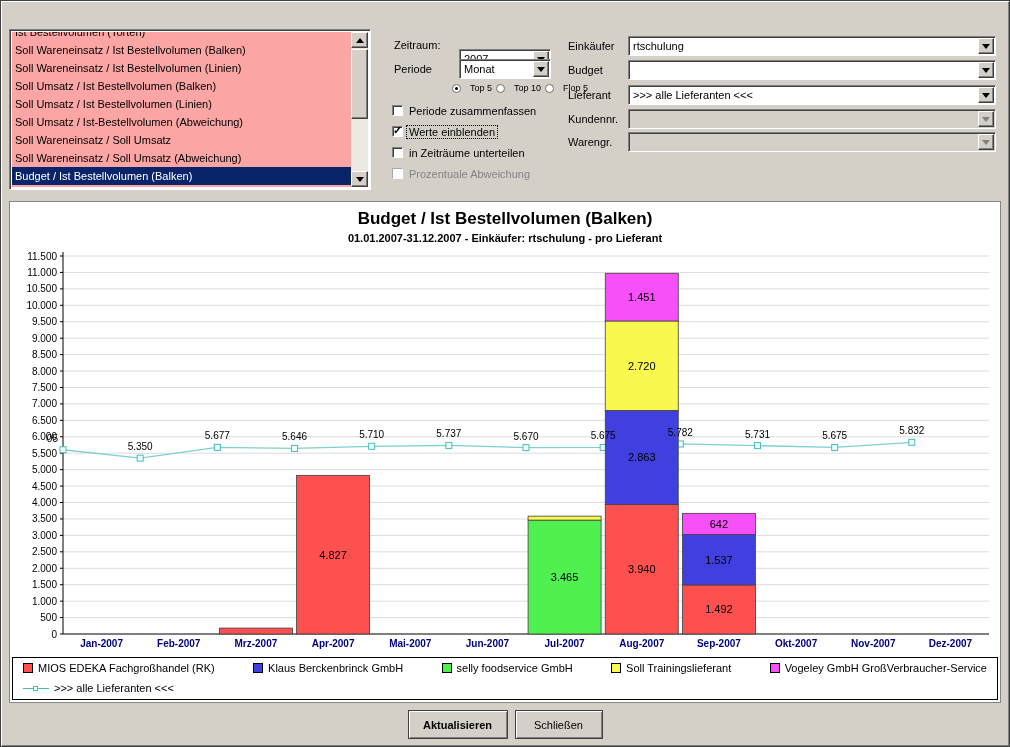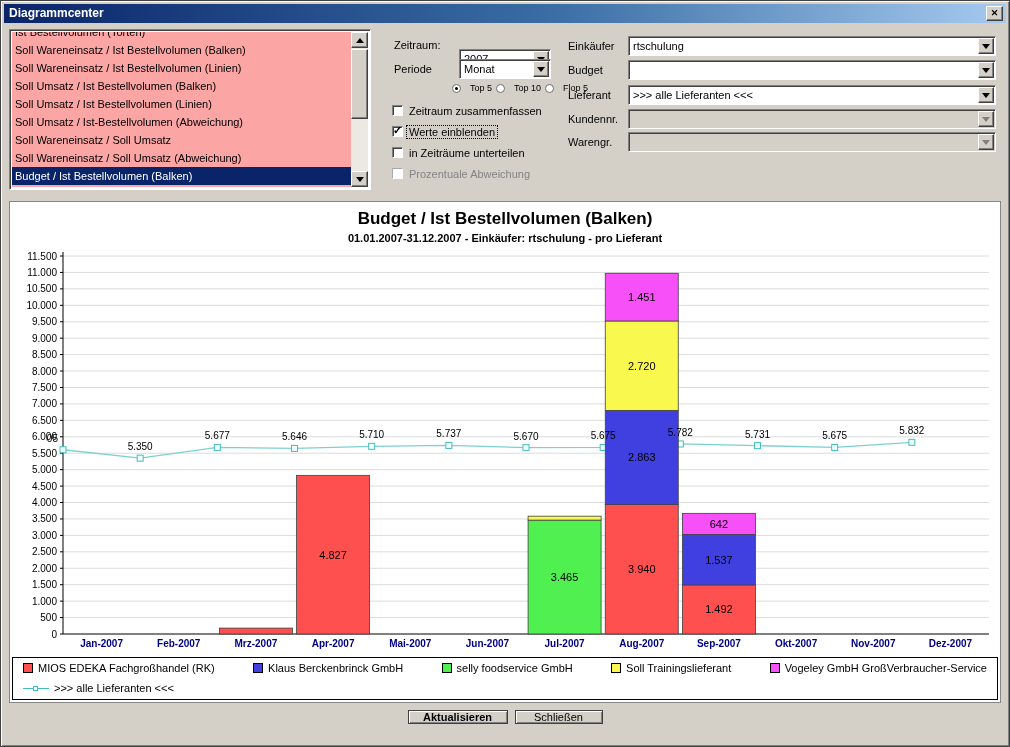--- a/index.html
+++ b/index.html
@@ -81,35 +81,31 @@
   .legend-row1 { position:absolute; left:10px; right:10px; top:4px; display:flex; justify-content:space-between; }
   .legend-row2 { position:absolute; left:10px; top:24px; display:flex; align-items:center; gap:5px; }
   .legend-item { display:flex; align-items:center; gap:5px; font-size:11px; white-space:nowrap; }
   .swatch { width:10px; height:10px; border:1px solid #000; flex:none; }
   .line-sample { position:relative; width:26px; height:7px; flex:none; }
   .line-sample .ln { position:absolute; left:0; right:0; top:3px; border-top:1px solid #45bdbd; }
   .line-sample .mk { position:absolute; left:10px; top:1px; width:5px; height:5px; background:#f0ffff; border:1px solid #45bdbd; }
 
   
   .btn-row { position:absolute; left:0; right:0; top:709px; display:flex; justify-content:center; gap:7px; }
-  .btn { height:14px; background:#d4d0c8; border:1px solid #404040;
+  .btn { height:29px; background:#d4d0c8; border:1px solid #404040;
     box-shadow: inset 1px 1px 0 #fff, inset -1px -1px 0 #808080;
     font-size:11px; color:#000; padding:0 14px; font-family:"Liberation Sans", sans-serif; }
   .btn.bold { font-weight:bold; min-width:100px; }
   .btn.normal { min-width:88px; }
 </style>
 </head>
 <body>
 
 <div class="window">
 
-  <div class="titlebar">
-    <span>Diagrammcenter</span>
-    <div class="close-btn">✕</div>
-  </div>
 
   <div class="listbox sunken">
     <div class="lb-view">
       <div class="lb-inner" id="chart-list">
           <div class="lb-item">Ist Bestellvolumen (Torten)</div>
           <div class="lb-item">Soll Wareneinsatz / Ist Bestellvolumen (Balken)</div>
           <div class="lb-item">Soll Wareneinsatz / Ist Bestellvolumen (Linien)</div>
           <div class="lb-item">Soll Umsatz / Ist Bestellvolumen (Balken)</div>
           <div class="lb-item">Soll Umsatz / Ist Bestellvolumen (Linien)</div>
           <div class="lb-item">Soll Umsatz / Ist-Bestellvolumen (Abweichung)</div>
@@ -154,21 +150,21 @@
           <span class="radio-label">Top 10</span>
         </span>
         <span class="radio-item">
           <span class="radio"></span>
           <span class="radio-label">Flop 5</span>
         </span>
       </div>
     <div class="cb-col" id="filter-checkboxes">
         <div class="cb-row">
           <span class="cb-box"></span>
-          <span class="cb-label">Zeitraum zusammenfassen</span>
+          <span class="cb-label">Periode zusammenfassen</span>
         </div>
         <div class="cb-row focused">
           <span class="cb-box">
             <span class="tick">✓</span>
           </span>
           <span class="cb-label">Werte einblenden</span>
         </div>
         <div class="cb-row">
           <span class="cb-box"></span>
           <span class="cb-label">in Zeiträume unterteilen</span>

